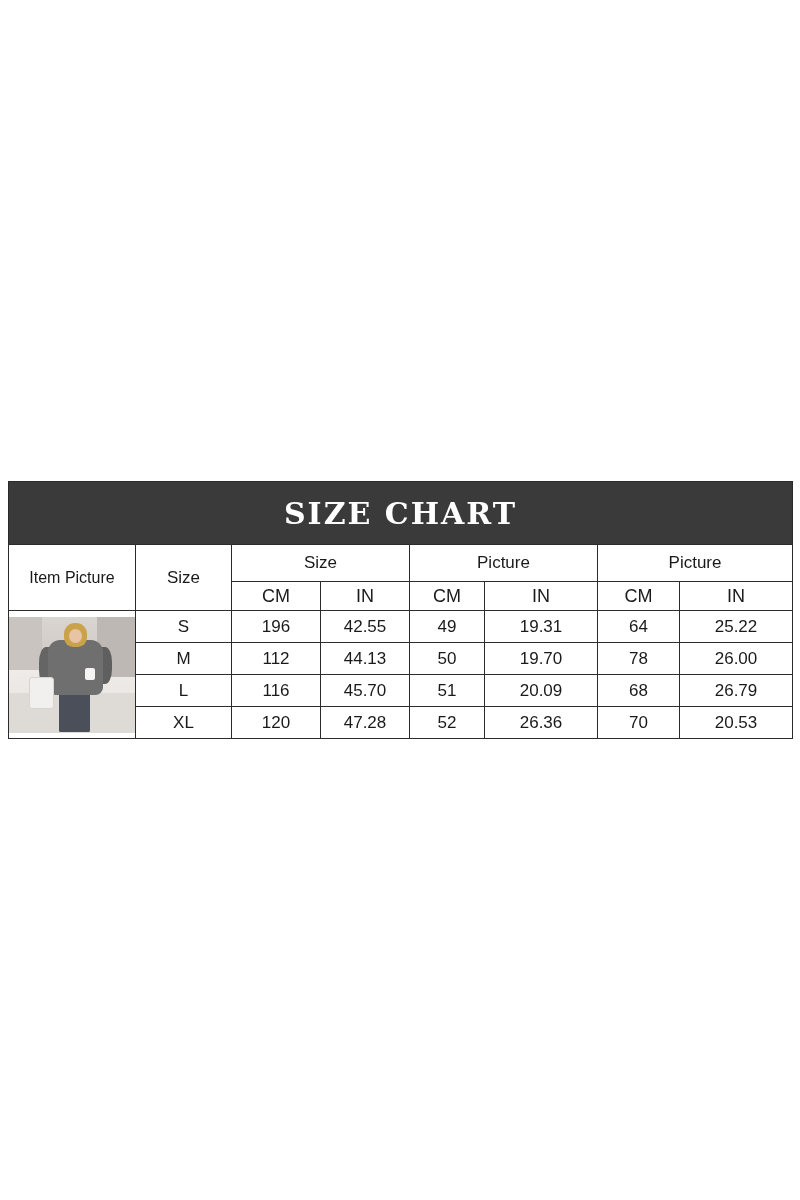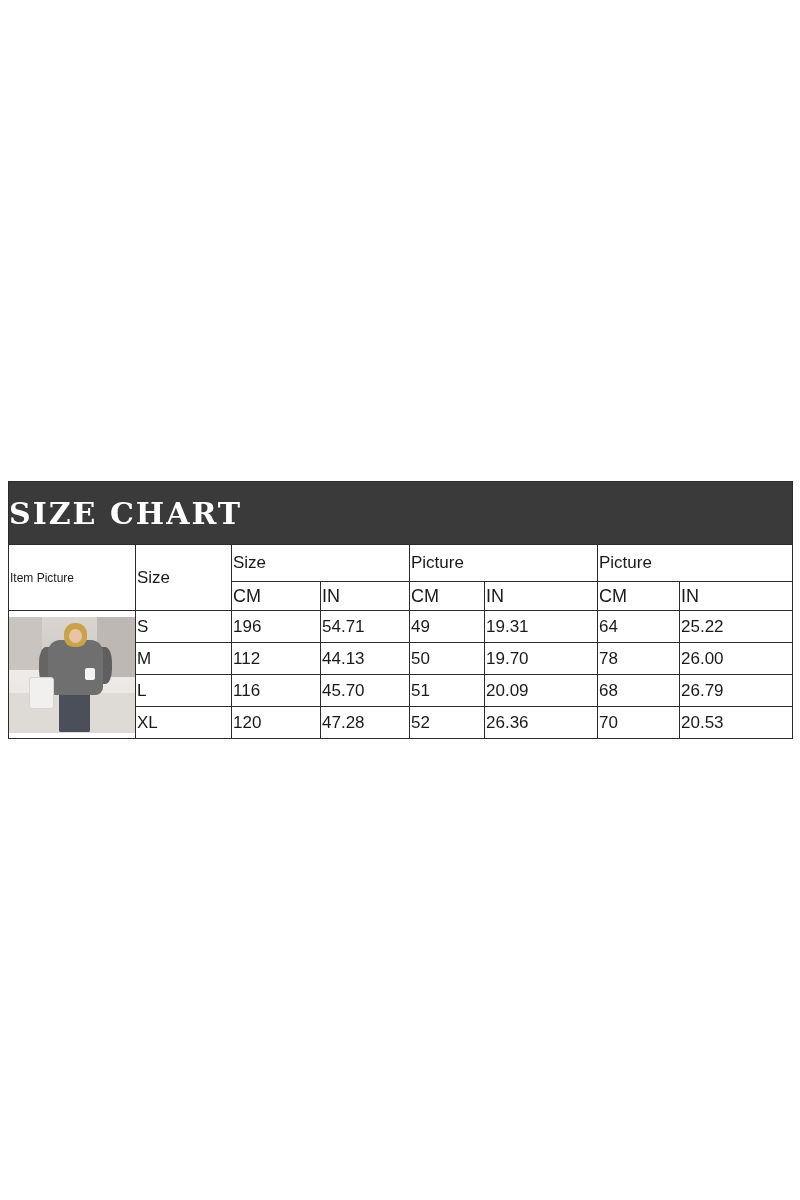--- a/index.html
+++ b/index.html
@@ -24,20 +24,21 @@
     width: 784px;
   }
   table.size-chart {
     width: 784px;
     border-collapse: collapse;
     table-layout: fixed;
     background: #ffffff;
   }
   table.size-chart td, table.size-chart th {
     border: 1px solid #2b2b2b;
+    text-align: center;
     vertical-align: middle;
     color: #1a1a1a;
     font-weight: normal;
   }
   .title-row td {
     background: #3a3a3a;
     border: 1px solid #3a3a3a;
     height: 62px;
     padding: 0;
   }
@@ -54,21 +55,21 @@
   }
   .unit-row td {
     height: 26px;
     font-size: 18px;
   }
   .data-row td {
     height: 29px;
     font-size: 17px;
   }
   td.item-pic-head {
-    font-size: 12px;
+    font-size: 16px;
   }
   td.pic-cell {
     padding: 0;
     background: #ffffff;
     height: 116px;
   }
   .pic-inner {
     width: 100%;
     height: 116px;
     position: relative;
@@ -185,21 +186,21 @@
               <div class="ph-legs"></div>
               <div class="ph-body"></div>
               <div class="ph-hair"></div>
               <div class="ph-face"></div>
               <div class="ph-bag"></div>
               <div class="ph-cup"></div>
             </div>
           </td>
           <td>S</td>
           <td>196</td>
-          <td>54.71</td>
+          <td>42.55</td>
           <td>49</td>
           <td>19.31</td>
           <td>64</td>
           <td>25.22</td>
         </tr>
         <tr class="data-row">
           <td>M</td>
           <td>112</td>
           <td>44.13</td>
           <td>50</td>

